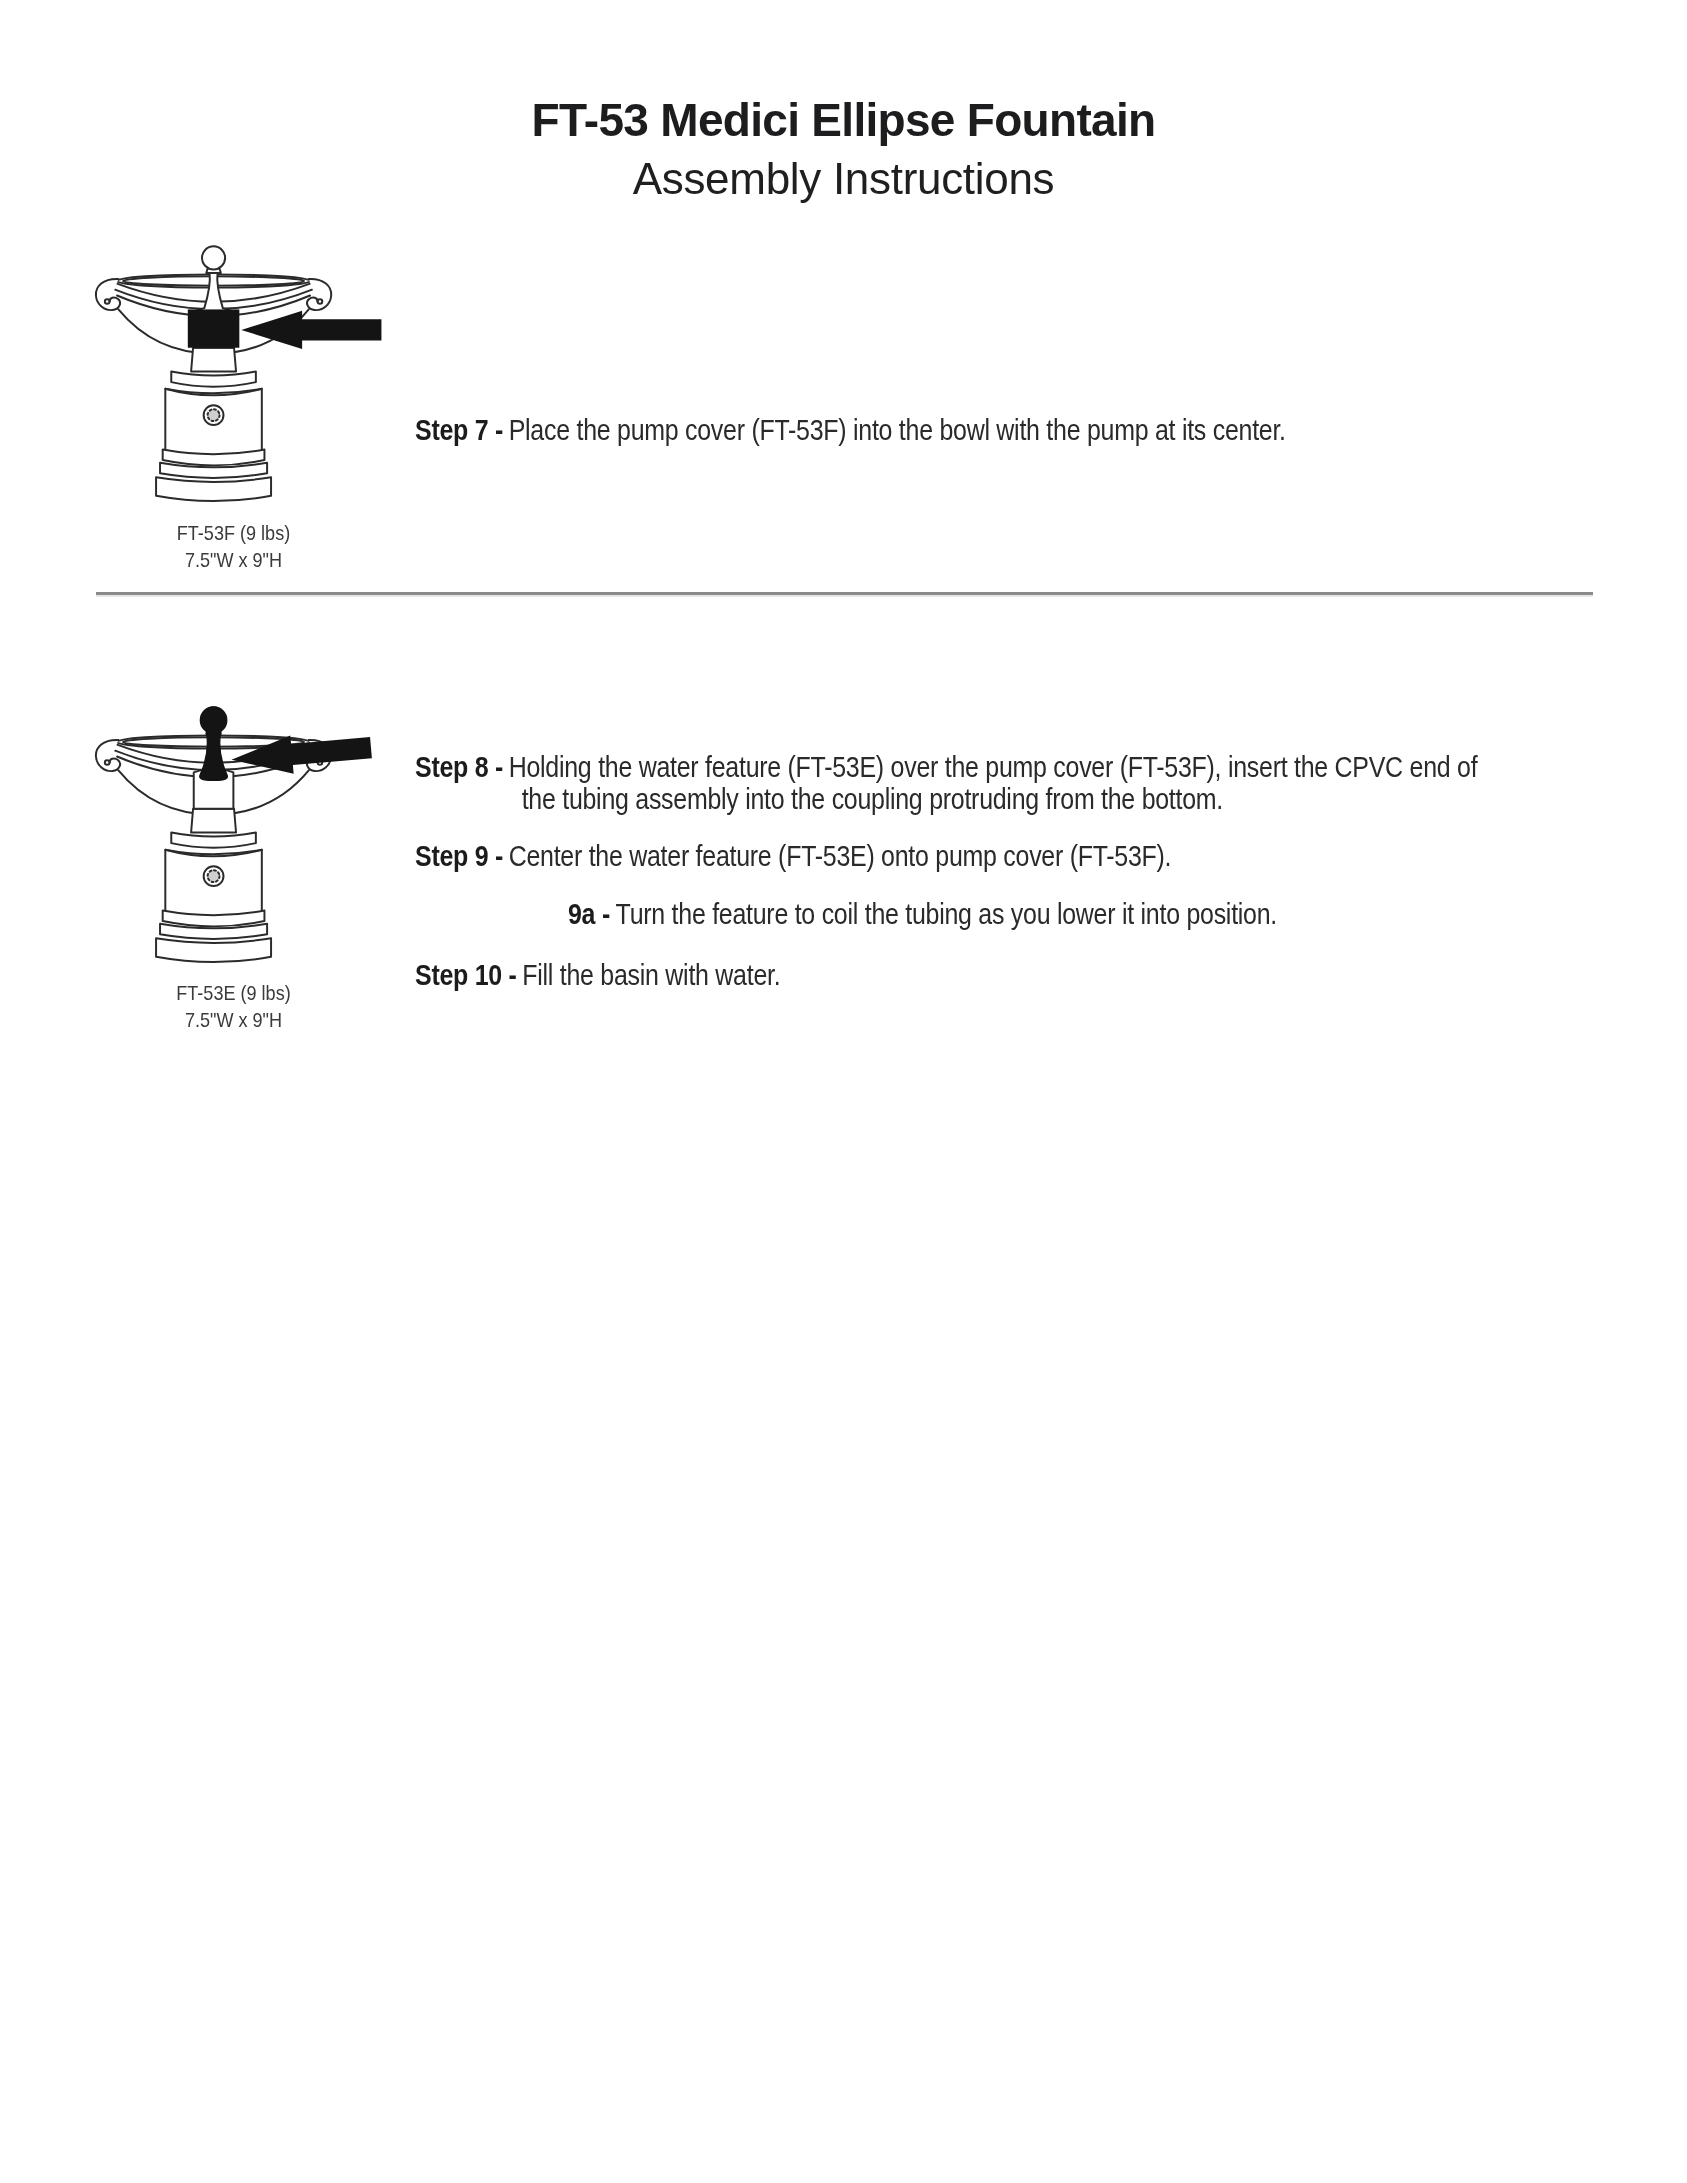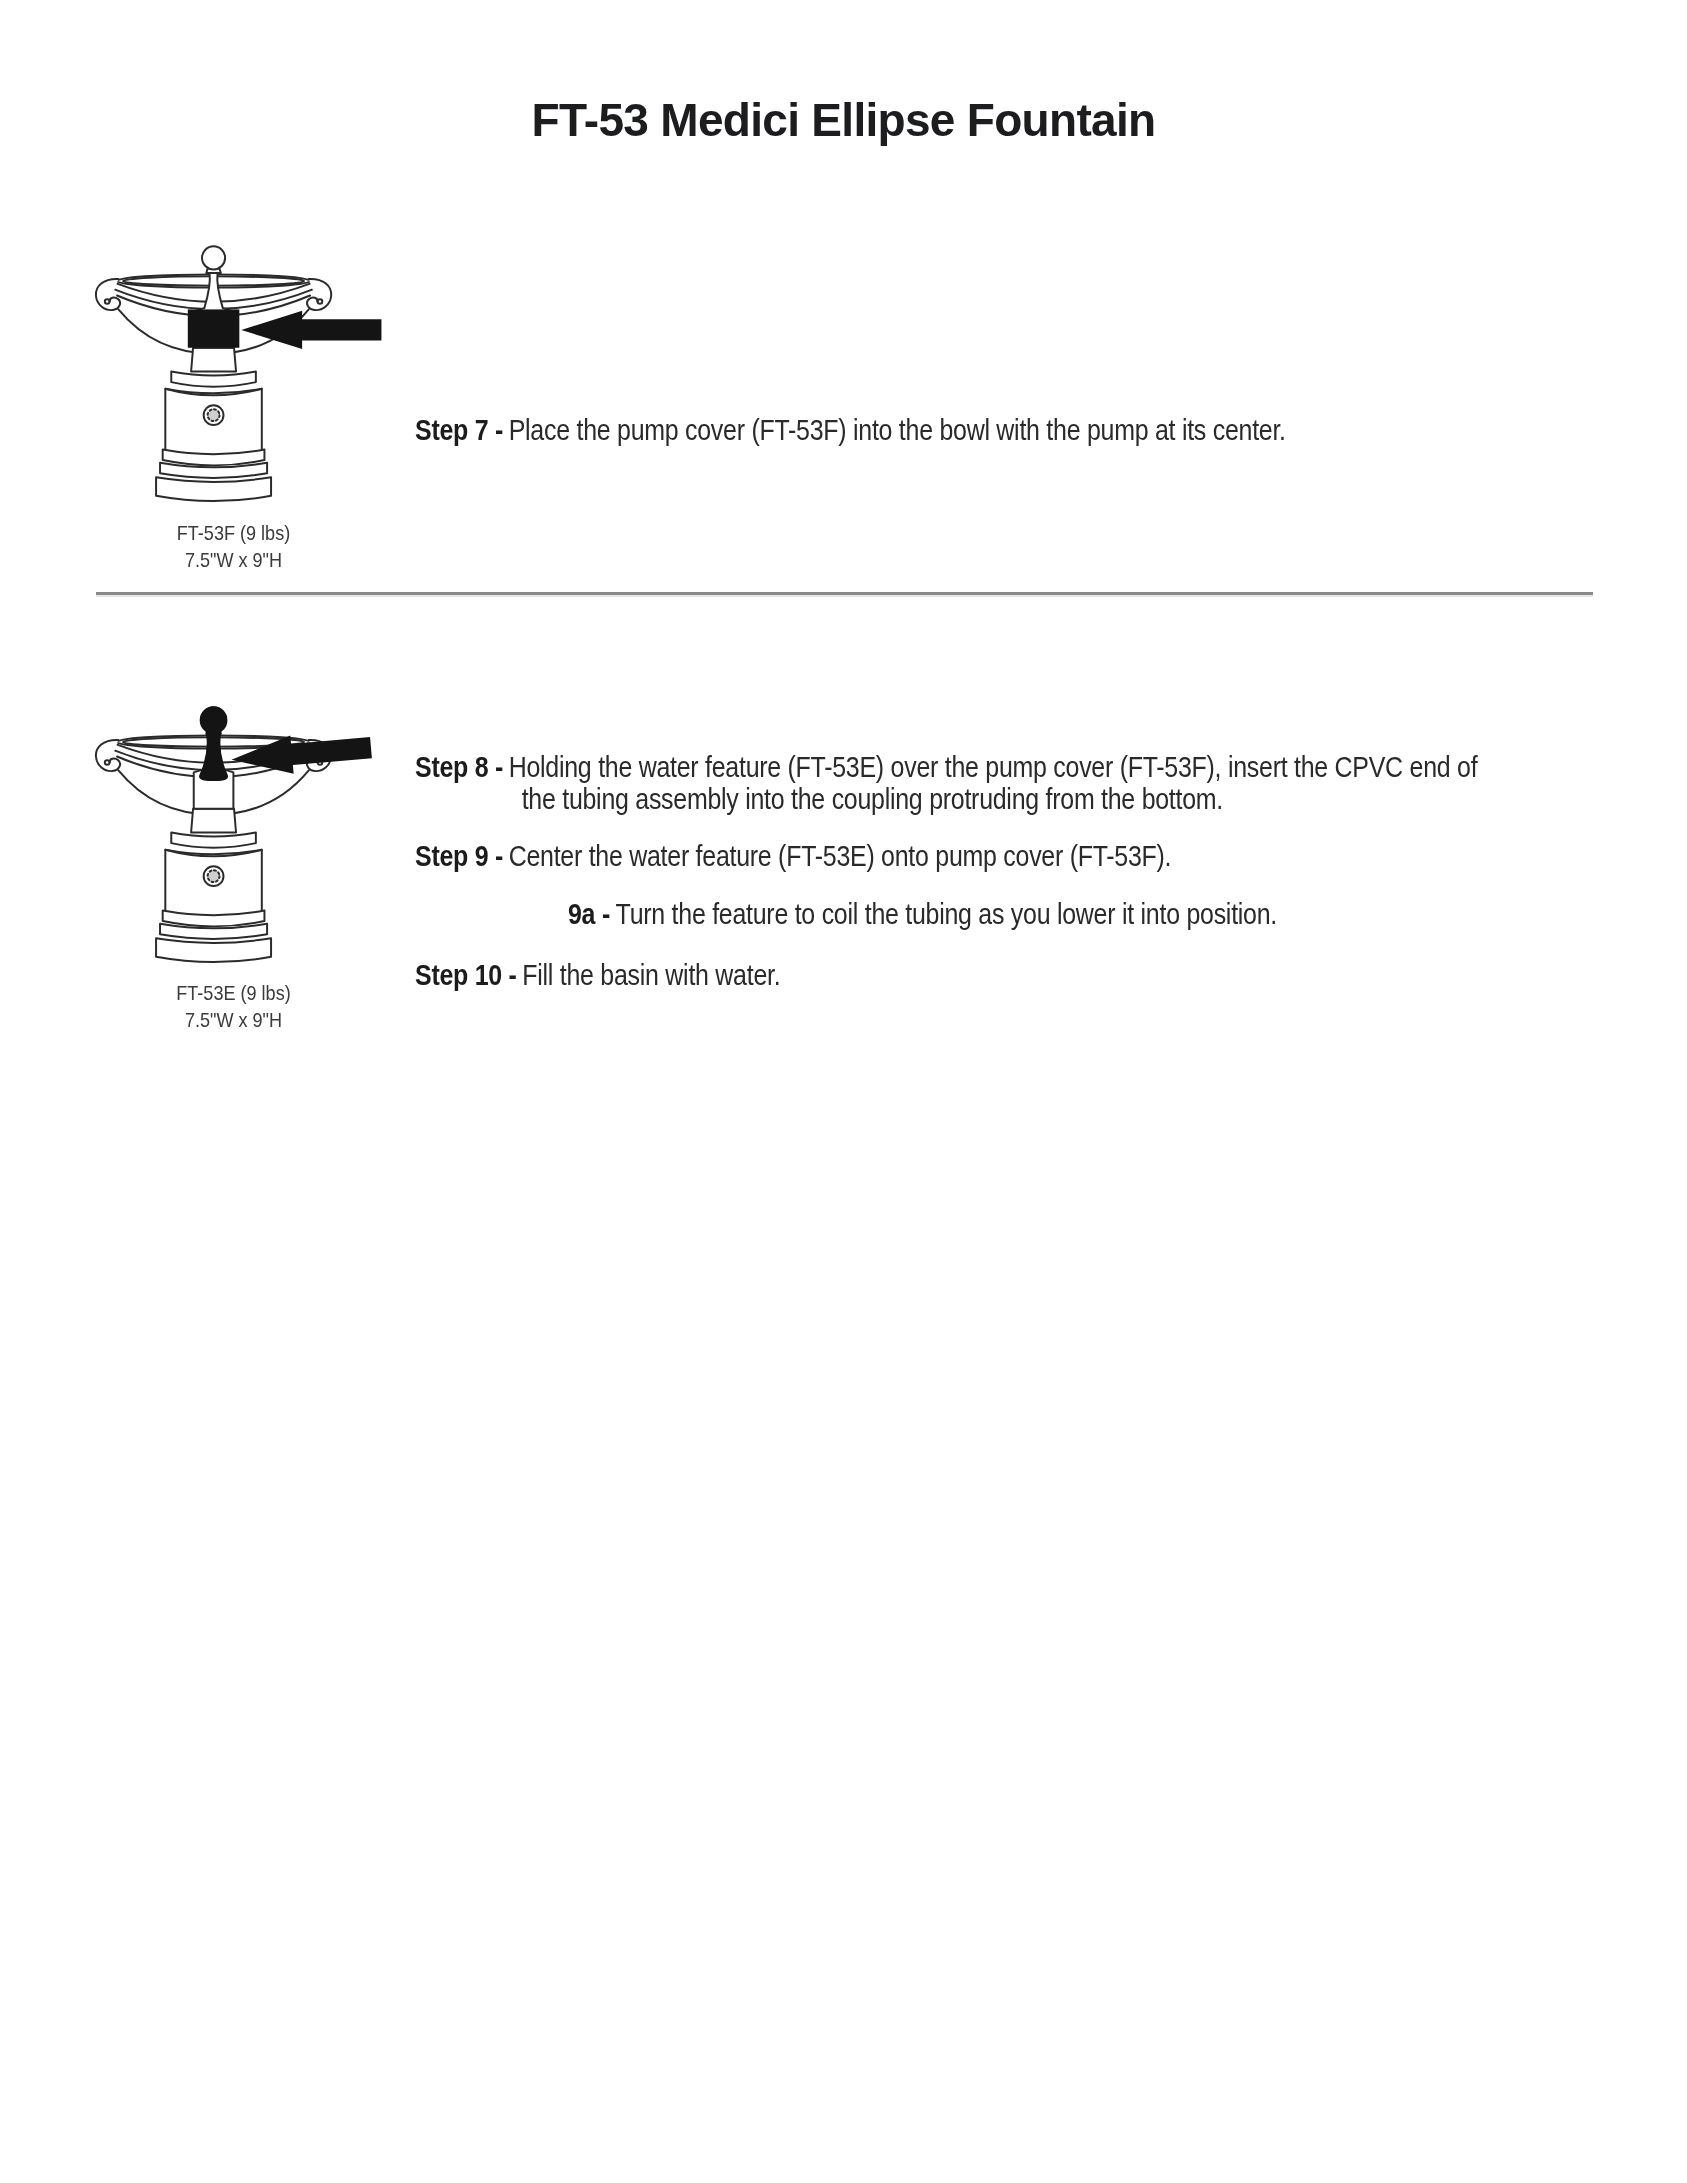--- a/index.html
+++ b/index.html
@@ -52,20 +52,21 @@
   #step-9{ top:840px; }
   #step-9a{ top:898px; left:568px; }
   #step-10{ top:959px; }
 </style>
 </head>
 <body>
 
 <div id="page">
 
   <div class="doc-title">FT-53 Medici Ellipse Fountain</div>
+  <div class="doc-subtitle">Assembly Instructions</div>
 
   <svg id="fig1-svg" class="figure-svg" viewBox="0 0 460 400">
     <defs>
       <g id="fountain-base" stroke="#2b2b2b" stroke-width="3" fill="none" stroke-linecap="round" stroke-linejoin="round">
 
         <path d="M46,100 C84,146 132,167 190,167 C248,167 296,146 334,100"></path>
 
         <path fill="#ffffff" d="M159,158 L156,194 L224,194 L221,158 Z"></path>
         <path fill="#ffffff" d="M126,194 Q190,206 254,194 L254,210 Q190,224 126,210 Z"></path>
         <path fill="#ffffff" d="M117,220 Q190,234 263,220 L263,314 Q190,330 117,314 Z"></path>

